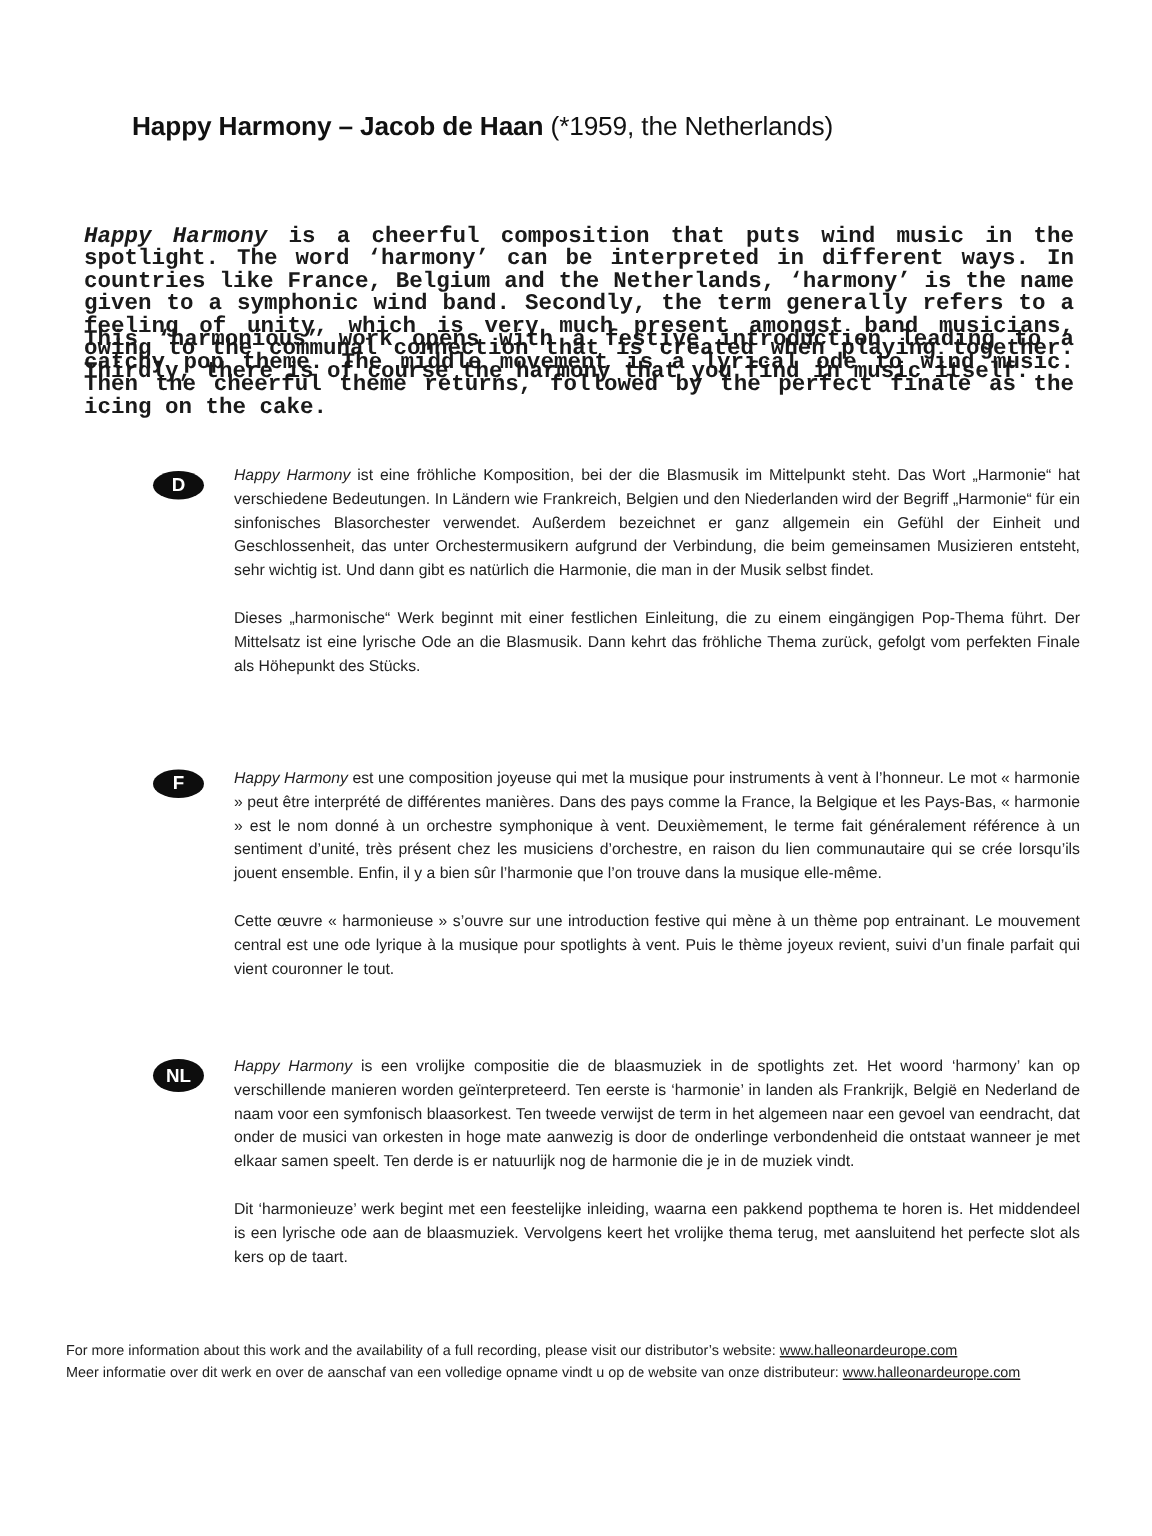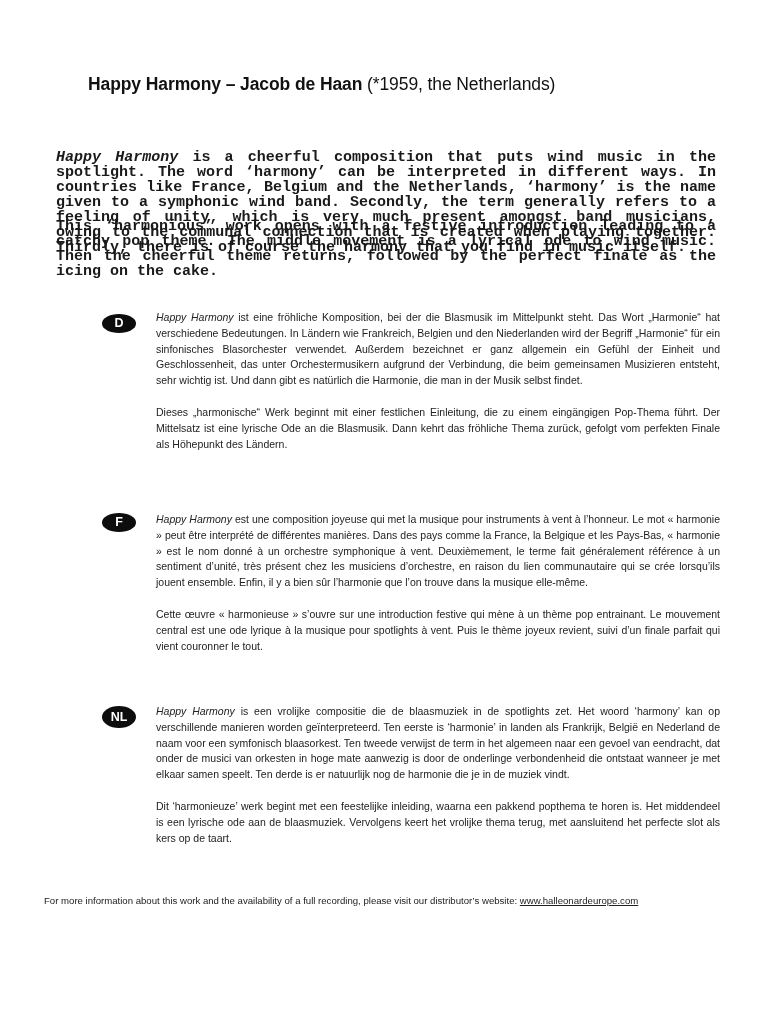--- a/index.html
+++ b/index.html
@@ -54,21 +54,21 @@
 
 <h1 class="title"><span>Happy Harmony – Jacob de Haan</span><span class="sub"> (*1959, the Netherlands)</span></h1>
 
 <p class="intro" id="intro-p1"><i>Happy Harmony</i><span> is a cheerful composition that puts wind music in the spotlight. The word ‘harmony’ can be interpreted in different ways. In countries like France, Belgium and the Netherlands, ‘harmony’ is the name given to a symphonic wind band. Secondly, the term generally refers to a feeling of unity, which is very much present amongst band musicians, owing to the communal connection that is created when playing together. Thirdly, there is of course the harmony that you find in music itself.</span></p>
 <p class="intro" id="intro-p2">This ‘harmonious’ work opens with a festive introduction leading to a catchy pop theme. The middle movement is a lyrical ode to wind music. Then the cheerful theme returns, followed by the perfect finale as the icing on the cake.</p>
 
 <div class="lang-block" id="block-d">
   <div class="badge">D</div>
   <div class="lang-text">
     <p><i>Happy Harmony</i><span> ist eine fröhliche Komposition, bei der die Blasmusik im Mittelpunkt steht. Das Wort „Harmonie“ hat verschiedene Bedeutungen. In Ländern wie Frankreich, Belgien und den Niederlanden wird der Begriff „Harmonie“ für ein sinfonisches Blasorchester verwendet. Außerdem bezeichnet er ganz allgemein ein Gefühl der Einheit und Geschlossenheit, das unter Orchestermusikern aufgrund der Verbindung, die beim gemeinsamen Musizieren entsteht, sehr wichtig ist. Und dann gibt es natürlich die Harmonie, die man in der Musik selbst findet.</span></p>
-    <p>Dieses „harmonische“ Werk beginnt mit einer festlichen Einleitung, die zu einem eingängigen Pop-Thema führt. Der Mittelsatz ist eine lyrische Ode an die Blasmusik. Dann kehrt das fröhliche Thema zurück, gefolgt vom perfekten Finale als Höhepunkt des Ländern.</p>
+    <p>Dieses „harmonische“ Werk beginnt mit einer festlichen Einleitung, die zu einem eingängigen Pop-Thema führt. Der Mittelsatz ist eine lyrische Ode an die Blasmusik. Dann kehrt das fröhliche Thema zurück, gefolgt vom perfekten Finale als Höhepunkt des Stücks.</p>
   </div>
 </div>
 
 <div class="lang-block" id="block-f">
   <div class="badge">F</div>
   <div class="lang-text">
     <p><i>Happy Harmony</i><span> est une composition joyeuse qui met la musique pour instruments à vent à l’honneur. Le mot « harmonie » peut être interprété de différentes manières. Dans des pays comme la France, la Belgique et les Pays-Bas, « harmonie » est le nom donné à un orchestre symphonique à vent. Deuxièmement, le terme fait généralement référence à un sentiment d’unité, très présent chez les musiciens d’orchestre, en raison du lien communautaire qui se crée lorsqu’ils jouent ensemble. Enfin, il y a bien sûr l’harmonie que l’on trouve dans la musique elle-même.</span></p>
     <p>Cette œuvre « harmonieuse » s’ouvre sur une introduction festive qui mène à un thème pop entrainant. Le mouvement central est une ode lyrique à la musique pour spotlights à vent. Puis le thème joyeux revient, suivi d’un finale parfait qui vient couronner le tout.</p>
   </div>
 </div>
@@ -76,13 +76,14 @@
 <div class="lang-block" id="block-nl">
   <div class="badge nl">NL</div>
   <div class="lang-text">
     <p><i>Happy Harmony</i><span> is een vrolijke compositie die de blaasmuziek in de spotlights zet. Het woord ‘harmony’ kan op verschillende manieren worden geïnterpreteerd. Ten eerste is ‘harmonie’ in landen als Frankrijk, België en Nederland de naam voor een symfonisch blaasorkest. Ten tweede verwijst de term in het algemeen naar een gevoel van eendracht, dat onder de musici van orkesten in hoge mate aanwezig is door de onderlinge verbondenheid die ontstaat wanneer je met elkaar samen speelt. Ten derde is er natuurlijk nog de harmonie die je in de muziek vindt.</span></p>
     <p>Dit ‘harmonieuze’ werk begint met een feestelijke inleiding, waarna een pakkend popthema te horen is. Het middendeel is een lyrische ode aan de blaasmuziek. Vervolgens keert het vrolijke thema terug, met aansluitend het perfecte slot als kers op de taart.</p>
   </div>
 </div>
 
 <div class="footer">
   <p><span>For more information about this work and the availability of a full recording, please visit our distributor’s website: </span><a>www.halleonardeurope.com</a></p>
+  <p><span>Meer informatie over dit werk en over de aanschaf van een volledige opname vindt u op de website van onze distributeur: </span><a>www.halleonardeurope.com</a></p>
 </div>
 
 </body></html>

